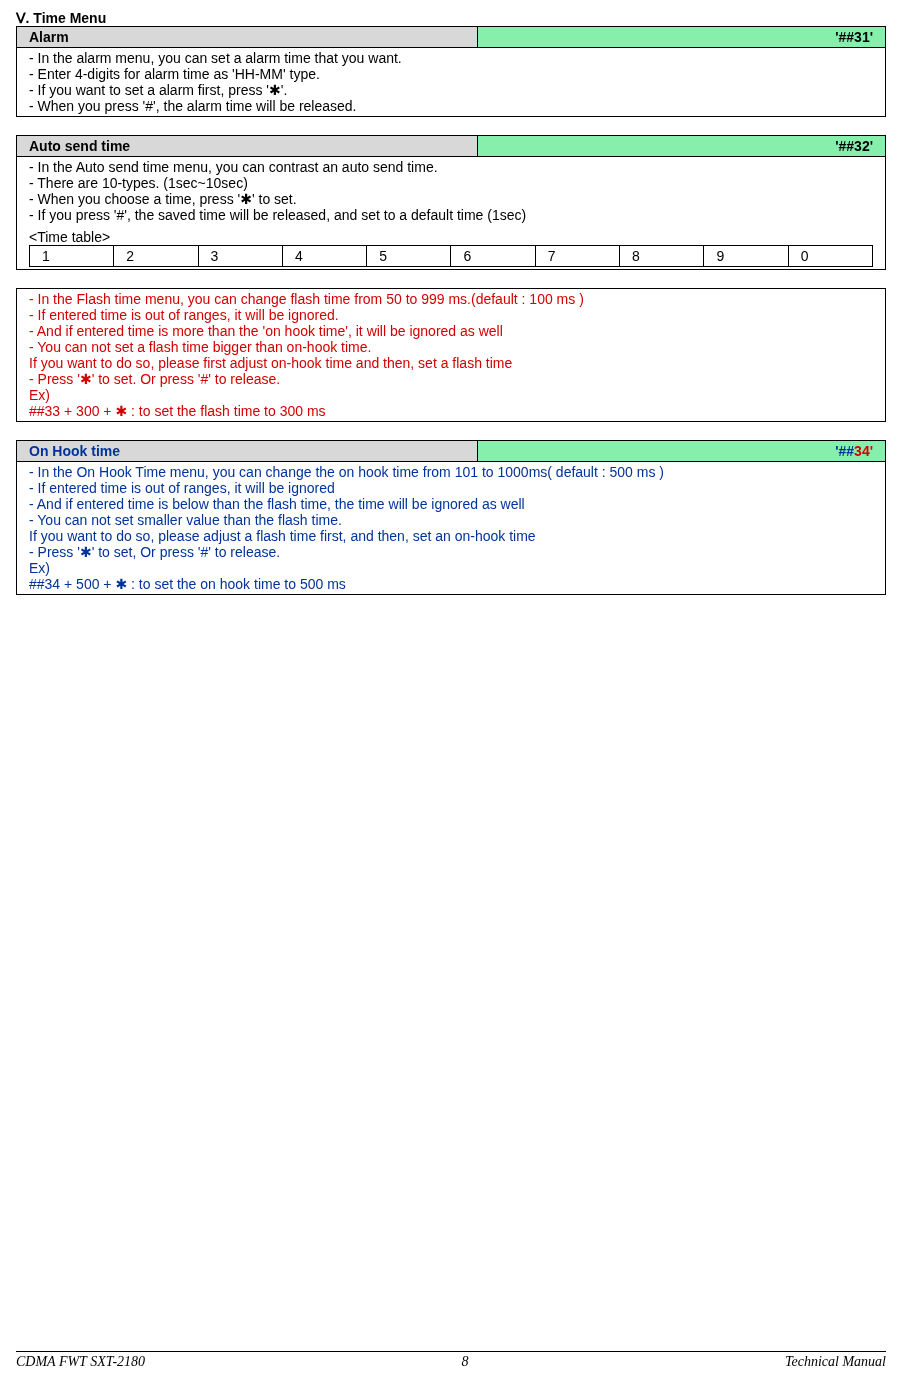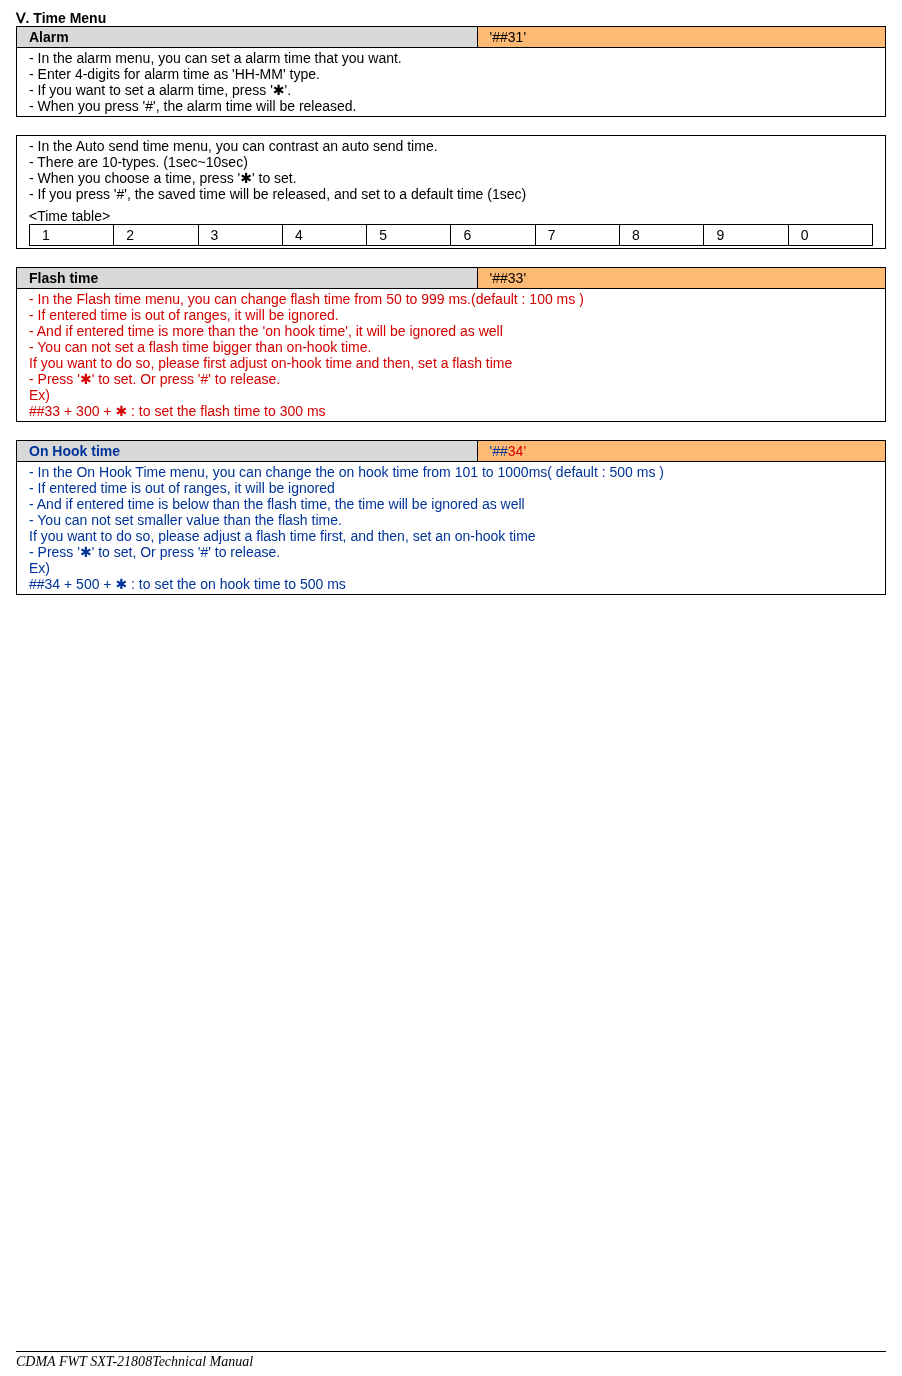--- a/index.html
+++ b/index.html
@@ -23,22 +23,23 @@
     border: 1px solid #000;
     padding: 2px 12px;
     vertical-align: top;
   }
   td.header-left {
     background: #d8d8d8;
     font-weight: bold;
     width: 53%;
   }
   td.header-right {
-    background: #fdba74;
-    font-weight: normal;
+    background: #86efac;
+    font-weight: bold;
+    text-align: right;
   }
   td.content {
     padding: 2px 6px 14px 6px;
   }
   .inner-table {
     border-collapse: collapse;
     width: 100%;
   }
   .inner-table td {
     border: 1px solid #000;
@@ -51,47 +52,51 @@
     position: fixed;
     bottom: 6px;
     left: 16px;
     right: 16px;
     font-family: "Times New Roman", serif;
     font-style: italic;
     font-size: 14px;
     border-top: 1px solid #000;
     padding-top: 2px;
   }
-  .footer-row { display: flex; }
+  .footer-row { display: flex; justify-content: space-between; }
   .time-table-wrap { margin-top:6px; }
 </style>
 </head>
 <body>
 
 <div class="section-title">Ⅴ. Time Menu</div>
 
 <table class="box">
   <tbody>
       <tr>
     <td class="header-left">Alarm</td>
     <td class="header-right">'##31'</td>
   </tr>
   <tr>
     <td class="content" colspan="2">
       <div>- In the alarm menu, you can set a alarm time that you want.</div>
       <div>- Enter 4-digits for alarm time as 'HH-MM' type.</div>
-      <div>- If you want to set a alarm time, press '✱'.</div>
+      <div>- If you want to set a alarm first, press '✱'.</div>
       <div>- When you press '#', the alarm time will be released.</div>
     </td>
   </tr>
 </tbody>
   </table>
 
 <table class="box">
   <tbody>
+      <tr>
+    <td class="header-left">Auto send time</td>
+    <td class="header-right">'##32'</td>
+  </tr>
   <tr>
     <td class="content" colspan="2">
       <div>- In the Auto send time menu, you can contrast an auto send time.</div>
       <div>- There are 10-types. (1sec~10sec)</div>
       <div>- When you choose a time, press '✱' to set.</div>
       <div>- If you press '#', the saved time will be released, and set to a default time (1sec)</div>
       <div class="time-table-wrap">
       <div>&lt;Time table&gt;</div>
       <table class="inner-table">
         <tbody>
@@ -110,24 +115,20 @@
       </tbody>
             </table>
       </div>
     </td>
   </tr>
 </tbody>
   </table>
 
 <table class="box">
   <tbody>
-      <tr>
-    <td class="header-left">Flash time</td>
-    <td class="header-right">'##33'</td>
-  </tr>
   <tr>
     <td class="content" colspan="2">
       <div class="red">- In the Flash time menu, you can change flash time from 50 to 999 ms.(default : 100 ms )</div>
       <div class="red">- If entered time is out of ranges, it will be ignored.</div>
       <div class="red">- And if entered time is more than the 'on hook time', it will be ignored as well</div>
       <div class="red">- You can not set a flash time bigger than on-hook time.</div>
       <div class="red">  If you want to do so, please first adjust on-hook time and then, set a flash time</div>
       <div class="red">- Press '✱' to set. Or press '#' to release.</div>
       <div class="red">Ex)</div>
       <div class="red">##33 + 300 + ✱ : to set the flash time to 300 ms</div>

